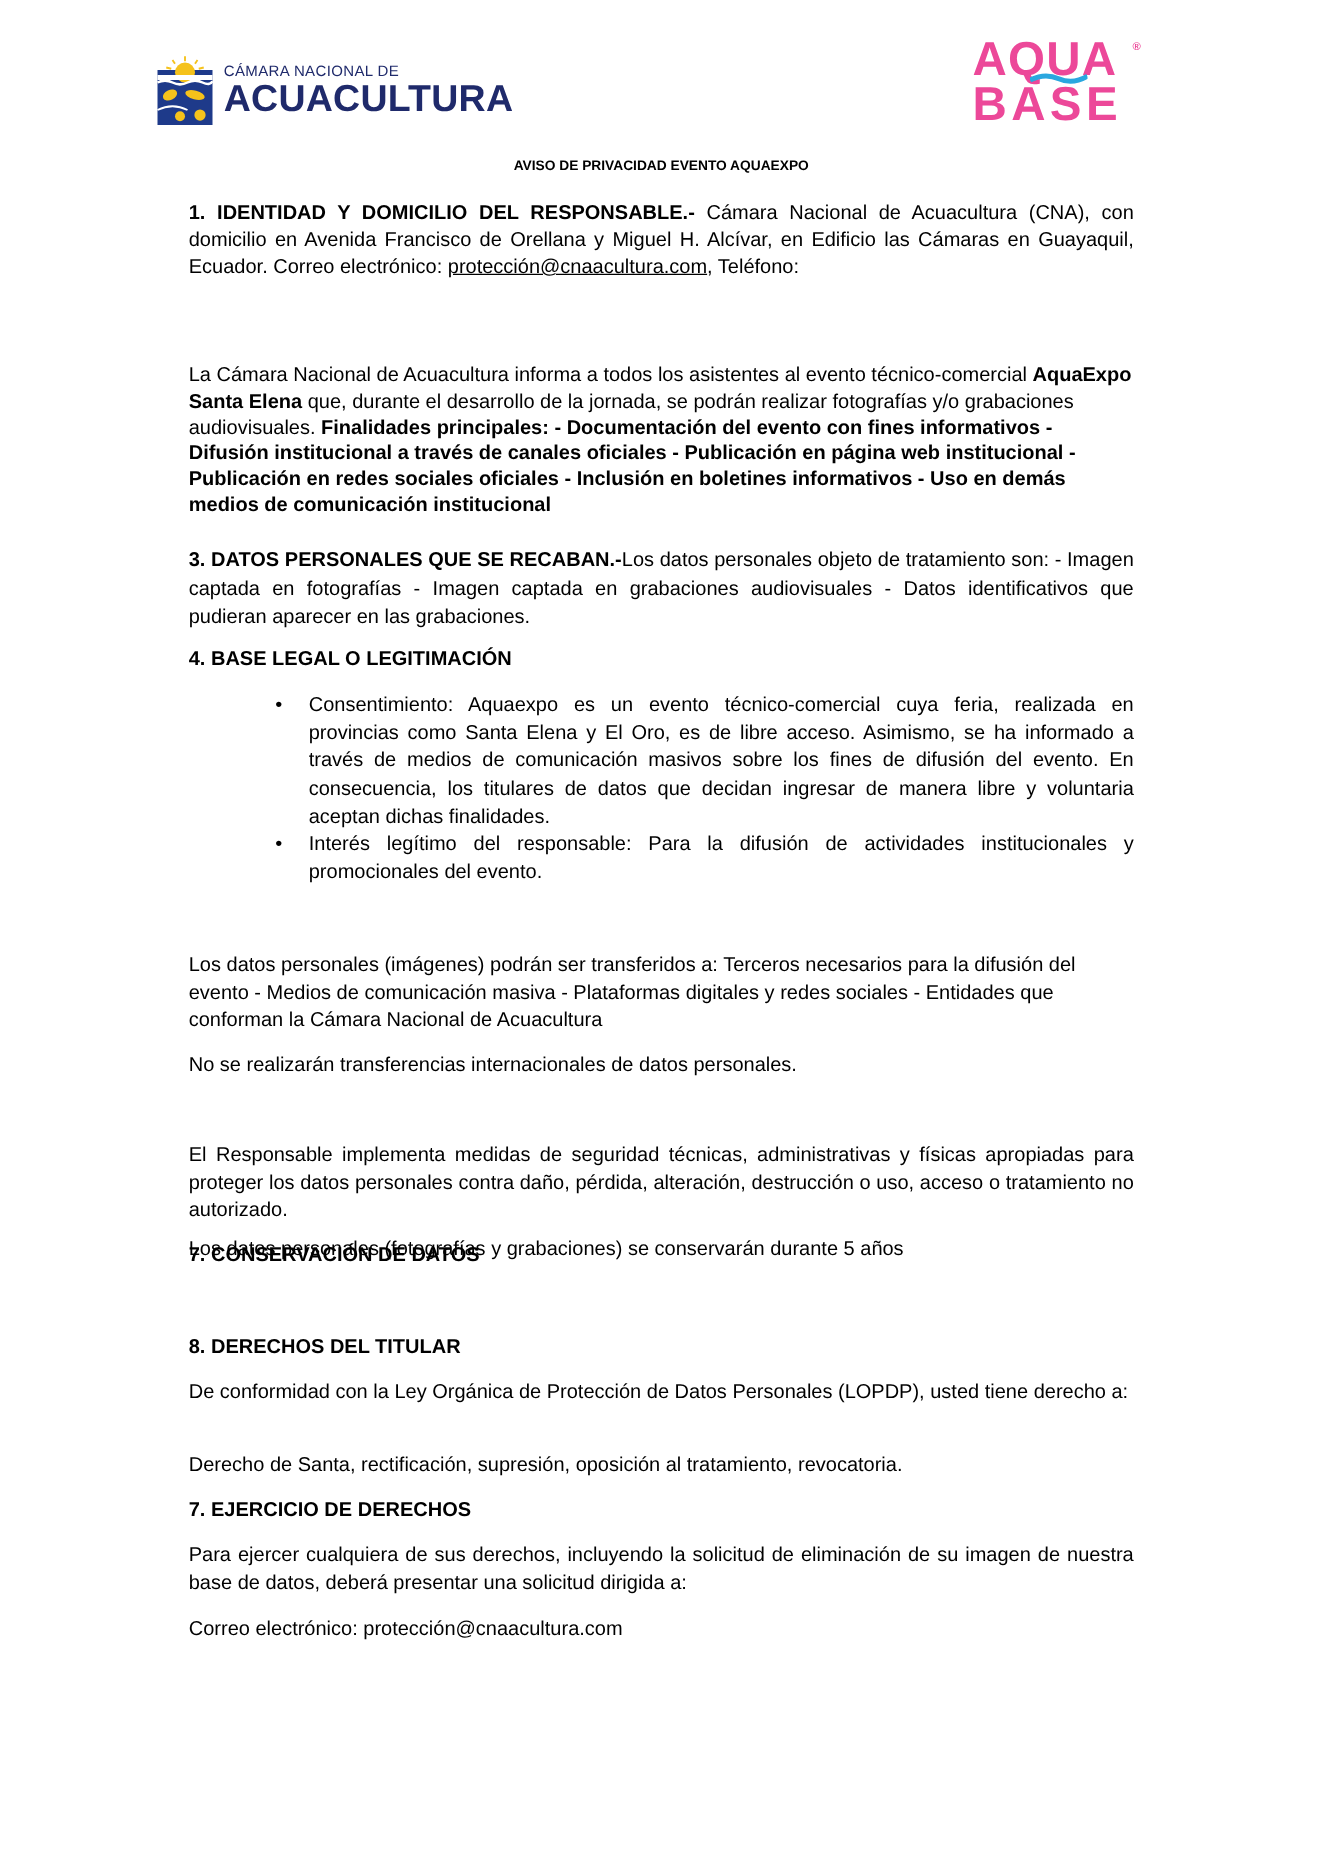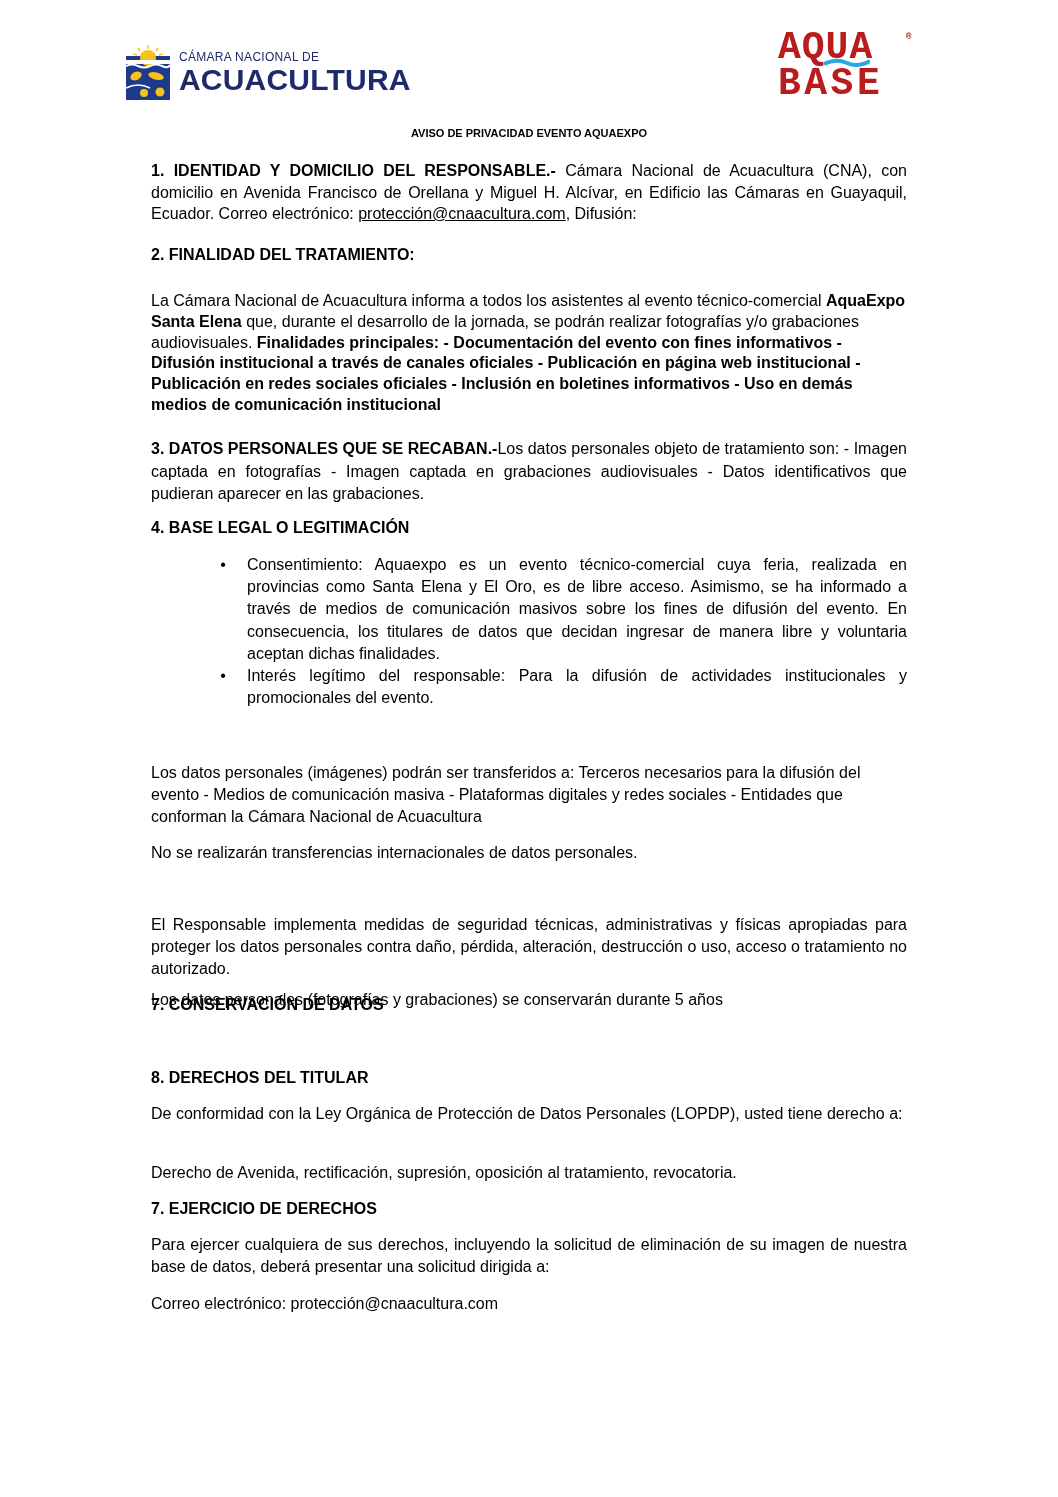--- a/index.html
+++ b/index.html
@@ -9,21 +9,21 @@
     }
     .page { position: absolute; left: 0; top: 0; width: 1058px; height: 1497px; background: #fff; }
 
     
     .cna-logo { position: absolute; left: 124px; top: 42px; height: 62px; display: flex; align-items: center; }
     .cna-emblem { width: 48px; height: 58px; position: relative; }
     .cna-text { margin-left: 7px; display: flex; flex-direction: column; line-height: 1; color: #1f2a6b; }
     .cna-line1 { font-size: 12px; letter-spacing: 0.3px; font-weight: normal; }
     .cna-line2 { font-size: 30px; font-weight: bold; letter-spacing: 0.2px; margin-top: 2px; }
 
-    .aqua-logo { position: absolute; left: 778px; top: 30px; width: 140px; height: 76px; color: #b91c1c; font-family: Liberation Mono, monospace; }
+    .aqua-logo { position: absolute; left: 778px; top: 30px; width: 140px; height: 76px; color: #ec4899; }
     .aqua-row { font-weight: bold; font-size: 38px; line-height: 36px; letter-spacing: 1px; position: relative; }
     .aqua-row.expo { letter-spacing: 3.5px; }
     .aqua-reg { position: absolute; left: 128px; top: 2px; font-size: 9px; font-weight: bold; }
     .aqua-wave { position: absolute; left: 46px; top: 28px; }
 
     
     .doc-title { position: absolute; left: 0; width: 1058px; top: 127px; text-align: center; font-weight: bold; font-size: 11px; }
     .block { position: absolute; left: 151px; width: 756px; font-size: 16px; line-height: 21.5px; }
     .justify { text-align: justify; }
     .heading { font-weight: bold; }
@@ -71,24 +71,23 @@
     <span class="aqua-reg">®</span>
     <svg class="aqua-wave" width="46" height="10" viewBox="0 0 46 10">
       <path d="M0 6 Q12 0 23 5 T46 3" stroke="#2aa7df" stroke-width="4" fill="none"></path>
     </svg>
     <div class="aqua-row expo">BASE</div>
   </div>
 
   <div class="doc-title">AVISO DE PRIVACIDAD EVENTO AQUAEXPO</div>
 
   <div class="block justify" style="top:160px; line-height:21.5px;">
-    <span class="heading">1. IDENTIDAD Y DOMICILIO DEL RESPONSABLE.-</span><span> Cámara Nacional de Acuacultura (CNA), con domicilio en Avenida Francisco de Orellana y Miguel H. Alcívar, en Edificio las Cámaras en Guayaquil, Ecuador.  Correo electrónico: </span><span class="link">protección@cnaacultura.com</span><span>,  Difusión:</span>
+    <span class="heading">1. IDENTIDAD Y DOMICILIO DEL RESPONSABLE.-</span><span> Cámara Nacional de Acuacultura (CNA), con domicilio en Avenida Francisco de Orellana y Miguel H. Alcívar, en Edificio las Cámaras en Guayaquil, Ecuador.  Correo electrónico: </span><span class="link">protección@cnaacultura.com</span><span>,  Teléfono:</span>
   </div>
 
-  <div class="block heading" style="top:244px;">2. FINALIDAD DEL TRATAMIENTO:</div>
   <div class="block" style="top:291px; line-height:20.8px;">
     <span>La Cámara Nacional de Acuacultura informa a todos los asistentes al evento técnico-comercial </span><b>AquaExpo Santa Elena</b><span> que, durante el desarrollo de la jornada, se podrán realizar fotografías y/o grabaciones audiovisuales. </span><b>Finalidades principales: - Documentación del evento con fines informativos - Difusión institucional a través de canales oficiales - Publicación en página web institucional - Publicación en redes sociales oficiales - Inclusión en boletines informativos - Uso en demás medios de comunicación institucional</b>
   </div>
 
   <div class="block justify" style="top:438px; line-height:22.5px;">
     <span class="heading">3. DATOS PERSONALES QUE SE RECABAN.-</span><span>Los datos personales objeto de tratamiento son: - Imagen captada en fotografías - Imagen captada en grabaciones audiovisuales - Datos identificativos que pudieran aparecer en las grabaciones.</span>
   </div>
 
   <div class="block heading" style="top:517px;">4. BASE LEGAL O LEGITIMACIÓN</div>
   <ul class="bullets" style="top:554px;">
@@ -99,19 +98,19 @@
   <div class="block" style="top:762px; line-height:22px;">Los datos personales (imágenes) podrán ser transferidos a: Terceros necesarios para la difusión del evento - Medios de comunicación masiva - Plataformas digitales y redes sociales - Entidades que conforman la Cámara Nacional de Acuacultura</div>
   <div class="block" style="top:842px;">No se realizarán transferencias internacionales de datos personales.</div>
 
   <div class="block justify" style="top:914px; line-height:22.2px;">El Responsable implementa medidas de seguridad técnicas, administrativas y físicas apropiadas para proteger los datos personales contra daño, pérdida, alteración, destrucción o uso, acceso o tratamiento no autorizado.</div>
 
   <div class="block heading" style="top:994px;">7. CONSERVACIÓN DE DATOS</div>
   <div class="block" style="top:989px;">Los datos personales (fotografías y grabaciones) se conservarán durante 5 años</div>
 
   <div class="block heading" style="top:1067px;">8. DERECHOS DEL TITULAR</div>
   <div class="block justify" style="top:1103px; line-height:22.2px;">De conformidad con la Ley Orgánica de Protección de Datos Personales (LOPDP), usted tiene derecho a:</div>
-  <div class="block" style="top:1162px;">Derecho de Avenida, rectificación, supresión, oposición al tratamiento, revocatoria.</div>
+  <div class="block" style="top:1162px;">Derecho de Santa, rectificación, supresión, oposición al tratamiento, revocatoria.</div>
 
   <div class="block heading" style="top:1198px;">7. EJERCICIO DE DERECHOS</div>
   <div class="block" style="top:1293px;">Correo electrónico: protección@cnaacultura.com</div>
   <div class="block justify" style="top:1234px; line-height:22.2px;">Para ejercer cualquiera de sus derechos, incluyendo la solicitud de eliminación de su imagen de nuestra base de datos, deberá presentar una solicitud dirigida a:</div>
 
 </div>
 
 </body></html>

